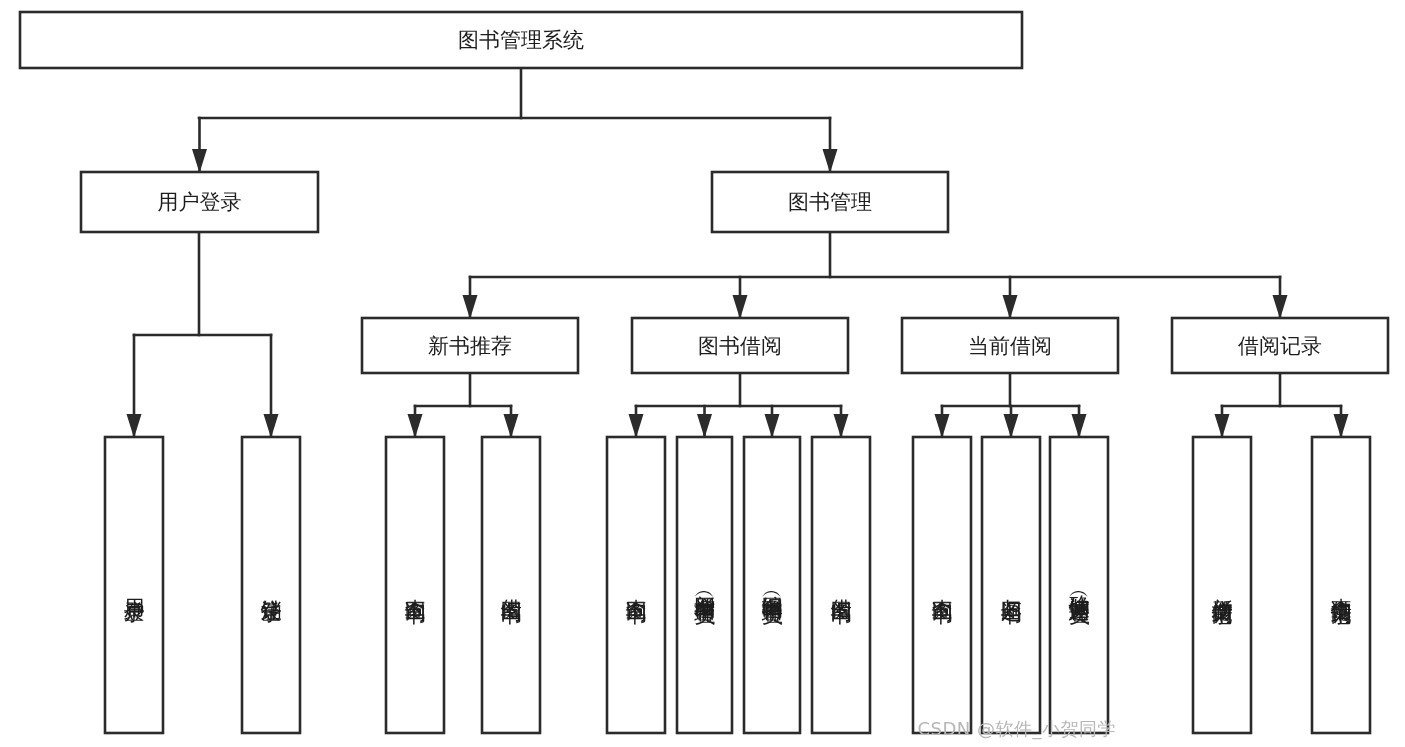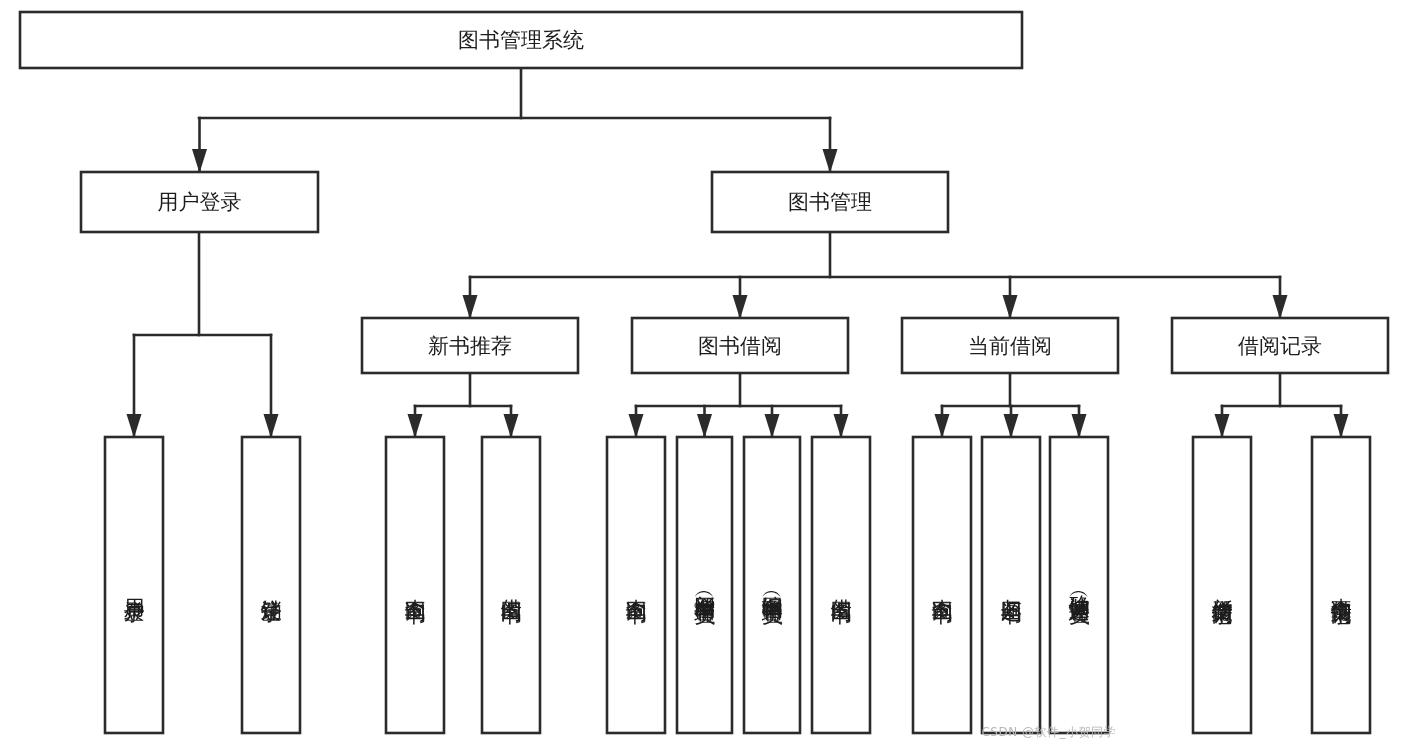--- a/index.html
+++ b/index.html
@@ -66,21 +66,21 @@
     letter-spacing: 1.5px;
     color: #1d1d1d;
     white-space: nowrap;
     text-align: center;
   }
   #watermark {
     position: absolute;
     right: 10px;
     bottom: 6px;
     font-family: "DejaVu Sans", "Liberation Sans", sans-serif;
-    font-size: 12px;
+    font-size: 18px;
     color: #b7b7b7;
     letter-spacing: 0.5px;
     white-space: nowrap;
   }
 </style>
 </head>
 <body>
 
 <div id="diagram-root">
 

